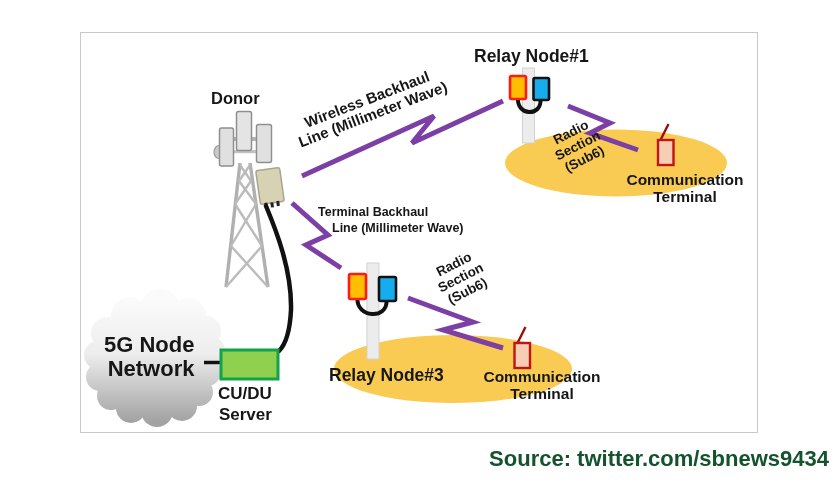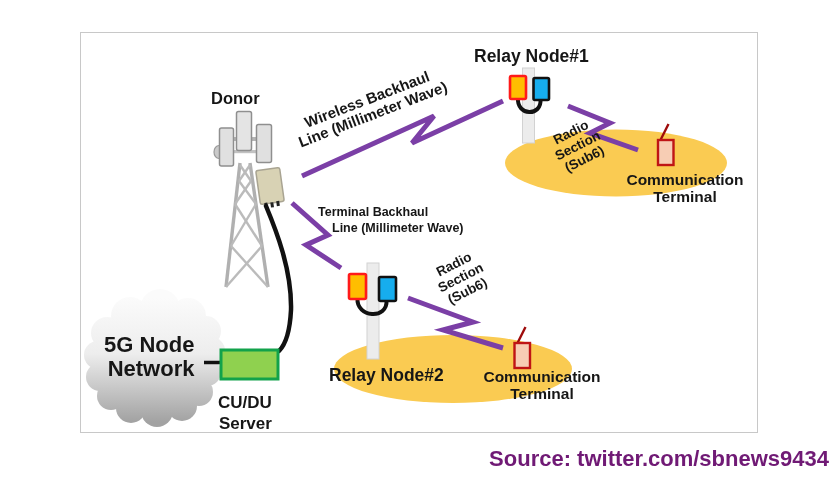--- a/index.html
+++ b/index.html
@@ -14,22 +14,22 @@
   .relay1-label{left:474px;top:46px;font-size:17.5px;}
   .relay2-label{left:329px;top:365px;font-size:17.5px;}
   .bh1-label{left:275px;top:91px;width:190px;font-size:15px;transform:rotate(-21deg);transform-origin:center;line-height:1.07;}
   .bh2-line1{left:318px;top:205px;font-size:12.5px;}
   .bh2-line2{left:332px;top:221px;font-size:12.5px;}
   .radio1-label{left:538px;top:124px;width:80px;font-size:13.5px;transform:rotate(-27deg);transform-origin:center;line-height:1.1;}
   .radio2-label{left:421px;top:256px;width:80px;font-size:13.5px;transform:rotate(-27deg);transform-origin:center;line-height:1.1;}
   .term1-label{left:605px;top:171px;width:160px;font-size:15.5px;line-height:1.12;}
   .term2-label{left:462px;top:368px;width:160px;font-size:15.5px;line-height:1.12;}
   .core-label{left:104px;top:333px;font-size:22px;line-height:1.09;}
-  .cudu-label{left:218px;top:384px;font-size:17px;line-height:1.22;margin-top:9px;}
-  .source-label{right:11px;top:446px;font-size:22px;color:#701a75;}
+  .cudu-label{left:218px;top:384px;font-size:17px;line-height:1.22;}
+  .source-label{right:11px;top:446px;font-size:22px;color:#14532d;}
 </style>
 </head>
 <body>
 
 <div class="stage">
 
   <svg width="840" height="480" viewBox="0 0 840 480">
     <defs>
       <linearGradient id="cloudGrad" gradientUnits="userSpaceOnUse" x1="155" y1="298" x2="155" y2="422">
         <stop offset="0" stop-color="#FBFBFB"></stop>
@@ -126,21 +126,21 @@
 
     <g>
       <line x1="517.5" y1="343" x2="525.5" y2="327" stroke="#9E0B0B" stroke-width="2.4"></line>
       <rect x="514.5" y="343" width="15.5" height="25" stroke="#BF1515" stroke-width="2.4" fill="#F7CDB4"></rect>
     </g>
   </svg>
 
   <div class="lbl donor-label">Donor</div>
 
   <div class="lbl relay1-label">Relay Node#1</div>
-  <div class="lbl relay2-label">Relay Node#2</div>
+  <div class="lbl relay2-label">Relay Node#3</div>
 
   <div class="lbl bh1-label ctr"><span>Wireless Backhaul</span><br><span>Line (Millimeter Wave)</span></div>
 
   <div class="lbl bh2-line1">Terminal Backhaul</div>
   <div class="lbl bh2-line2">Line (Millimeter Wave)</div>
 
   <div class="lbl radio1-label ctr"><span>Radio</span><br><span>Section</span><br><span>(Sub6)</span></div>
   <div class="lbl radio2-label ctr"><span>Radio</span><br><span>Section</span><br><span>(Sub6)</span></div>
 
   <div class="lbl term1-label ctr"><span>Communication</span><br><span>Terminal</span></div>

